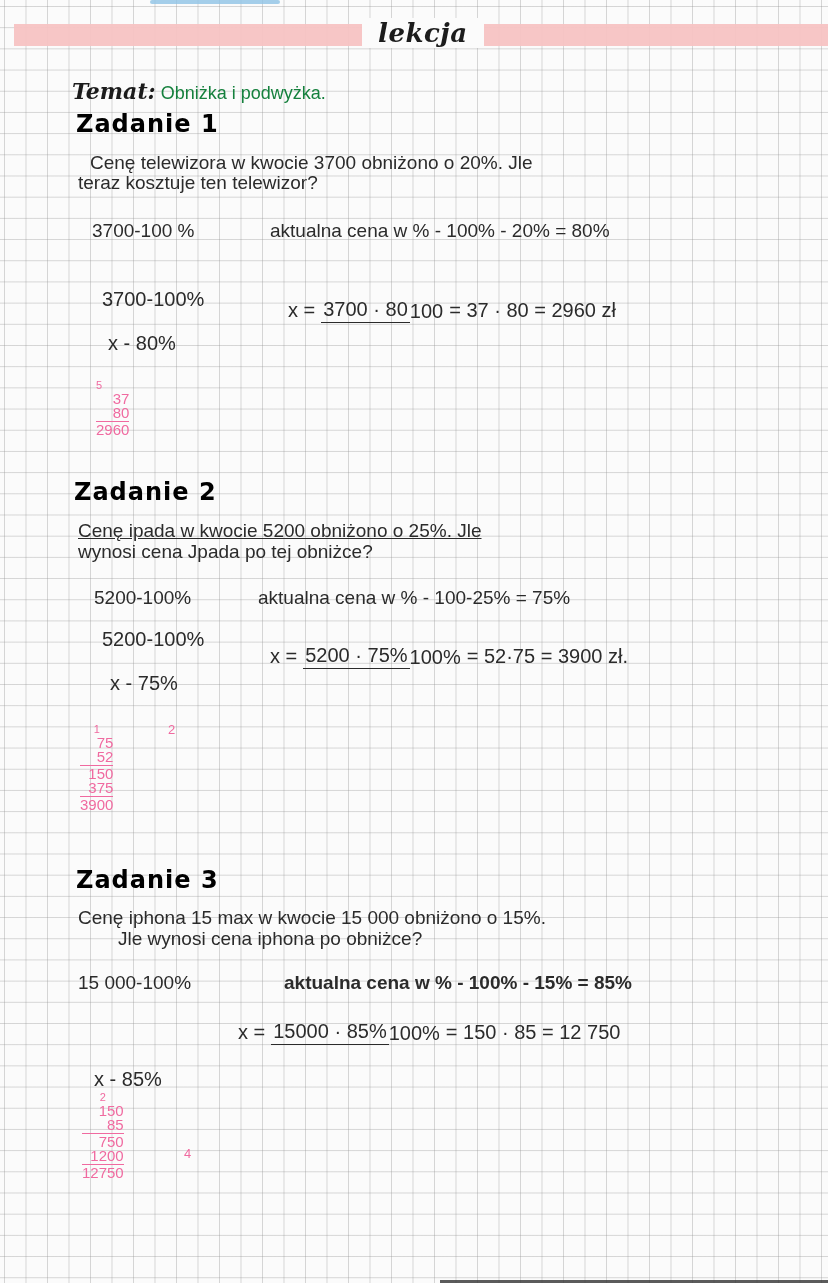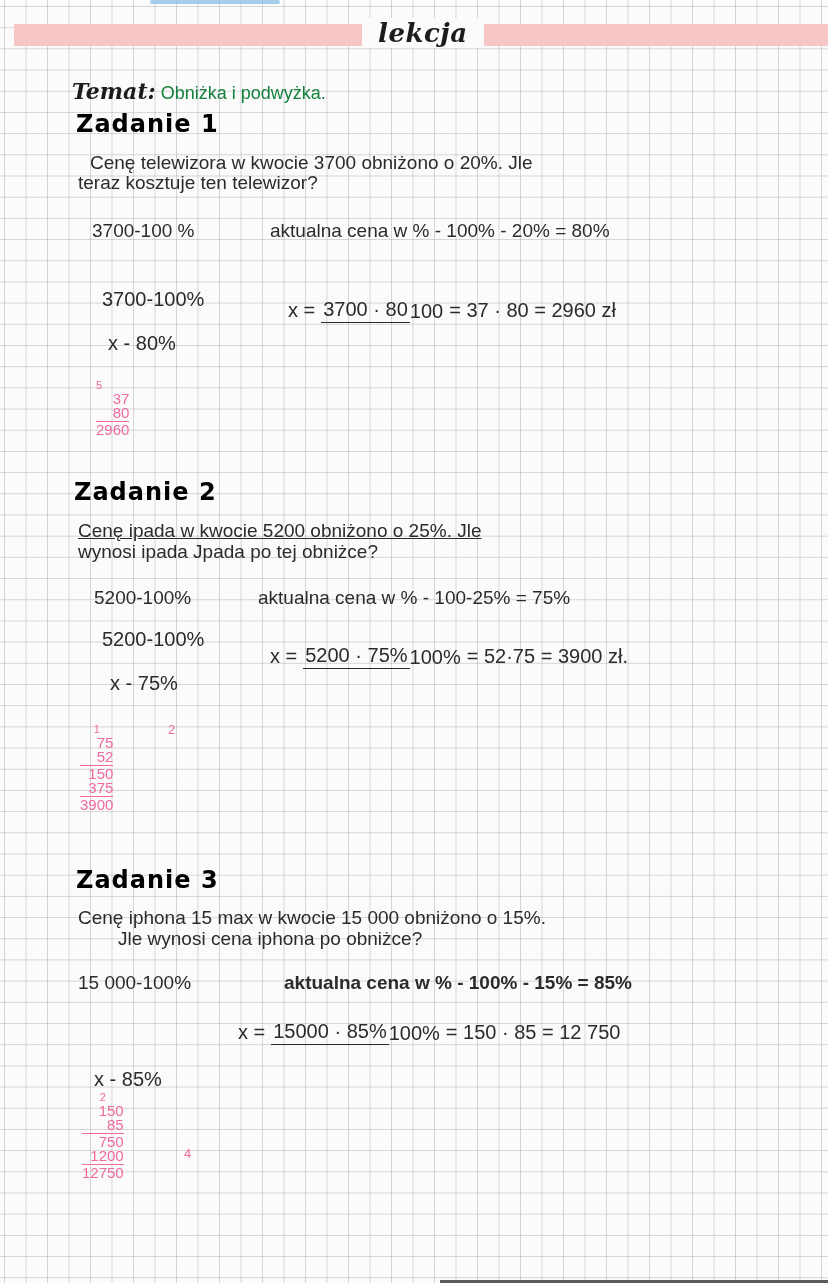--- a/index.html
+++ b/index.html
@@ -79,21 +79,21 @@
 <div class="calc pink" style="left:96px; top:378px;">
   <span style="align-self:flex-start; font-size:11px;">5</span>
   <span>37</span>
   <span>80</span>
   <span class="rule"></span>
   <span>2960</span>
 </div>
 
 <div class="abs zadanie" style="left:74px; top:478px;">Zadanie 2</div>
 <div class="abs hand" style="left:78px; top:520px;text-decoration:underline;">Cenę ipada w kwocie 5200 obniżono o 25%. Jle</div>
-<div class="abs hand" style="left:78px; top:541px;">wynosi ipada Jpada po tej obniżce?</div>
+<div class="abs hand" style="left:78px; top:541px;">wynosi cena Jpada po tej obniżce?</div>
 <div class="abs hand" style="left:94px; top:587px;">5200-100%</div>
 <div class="abs hand" style="left:258px; top:587px;">aktualna cena w % - 100-25% = 75%</div>
 <div class="abs hand-sm" style="left:102px; top:628px;">5200-100%</div>
 <div class="abs hand-sm" style="left:110px; top:672px;">x - 75%</div>
 <div class="abs hand-sm" style="left:270px; top:644px; display:flex; align-items:center; gap:6px;">
   <span>x =</span>
   <span class="frac">
     <span class="num">5200 · 75%</span>
     <span class="den">100%</span>
   </span>

